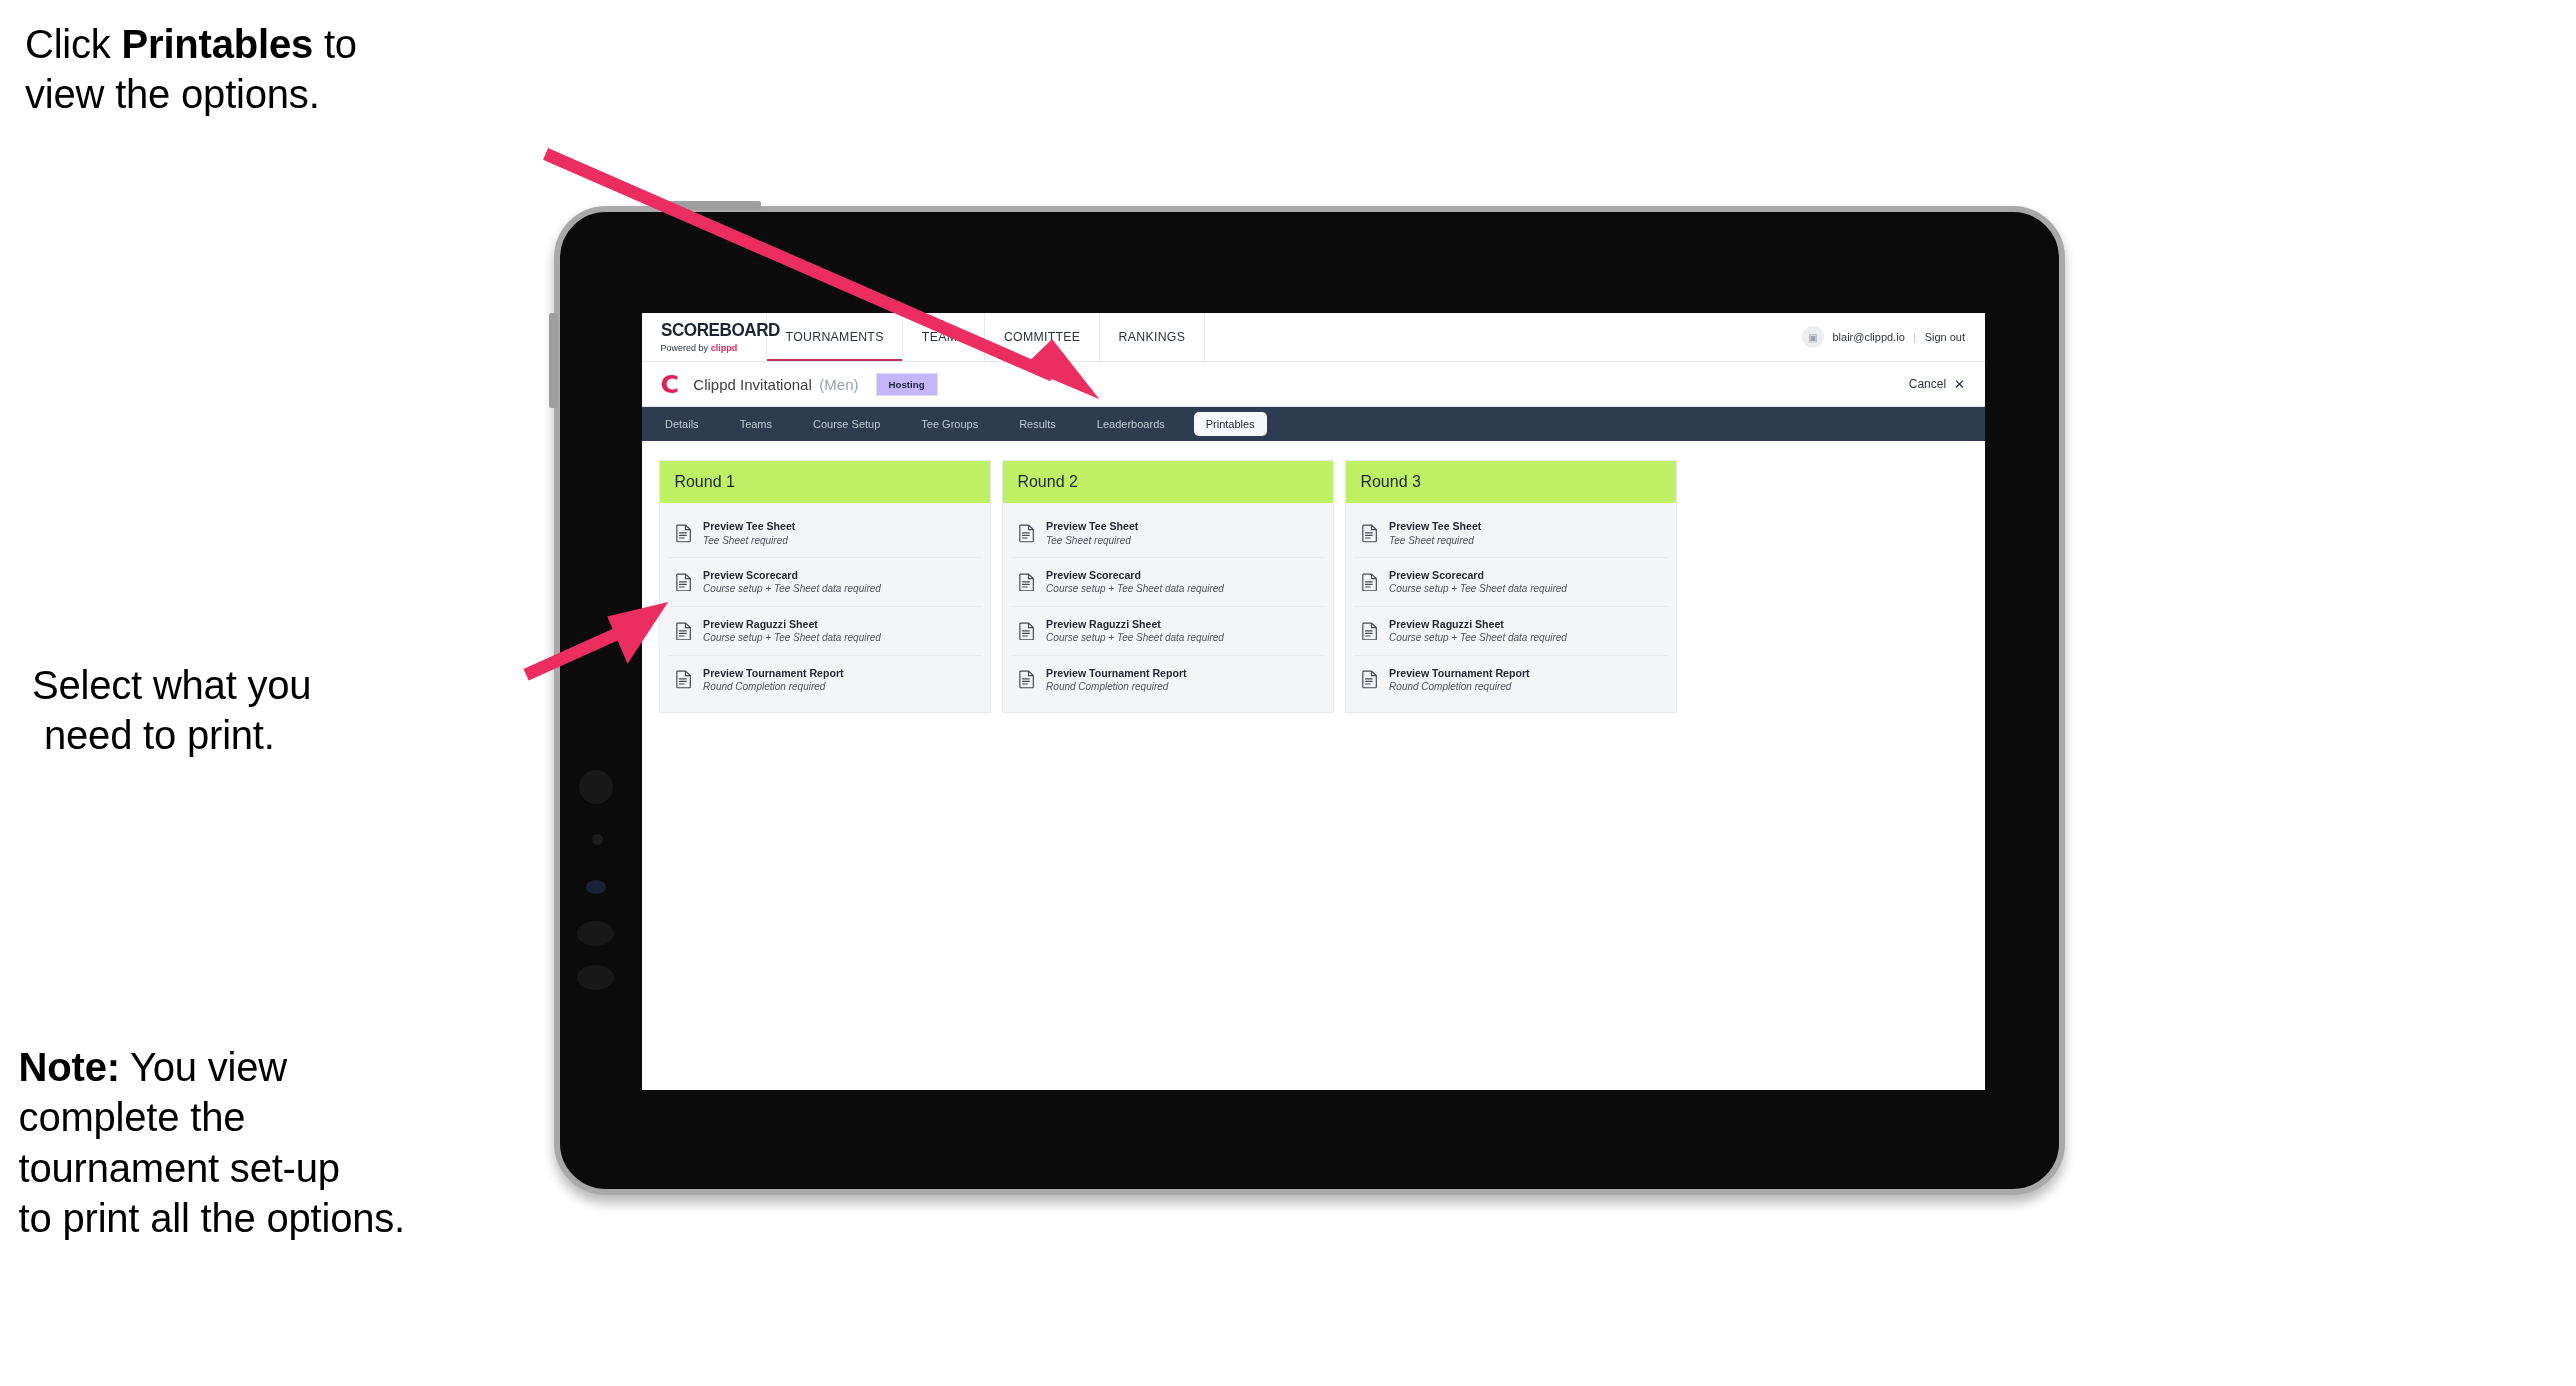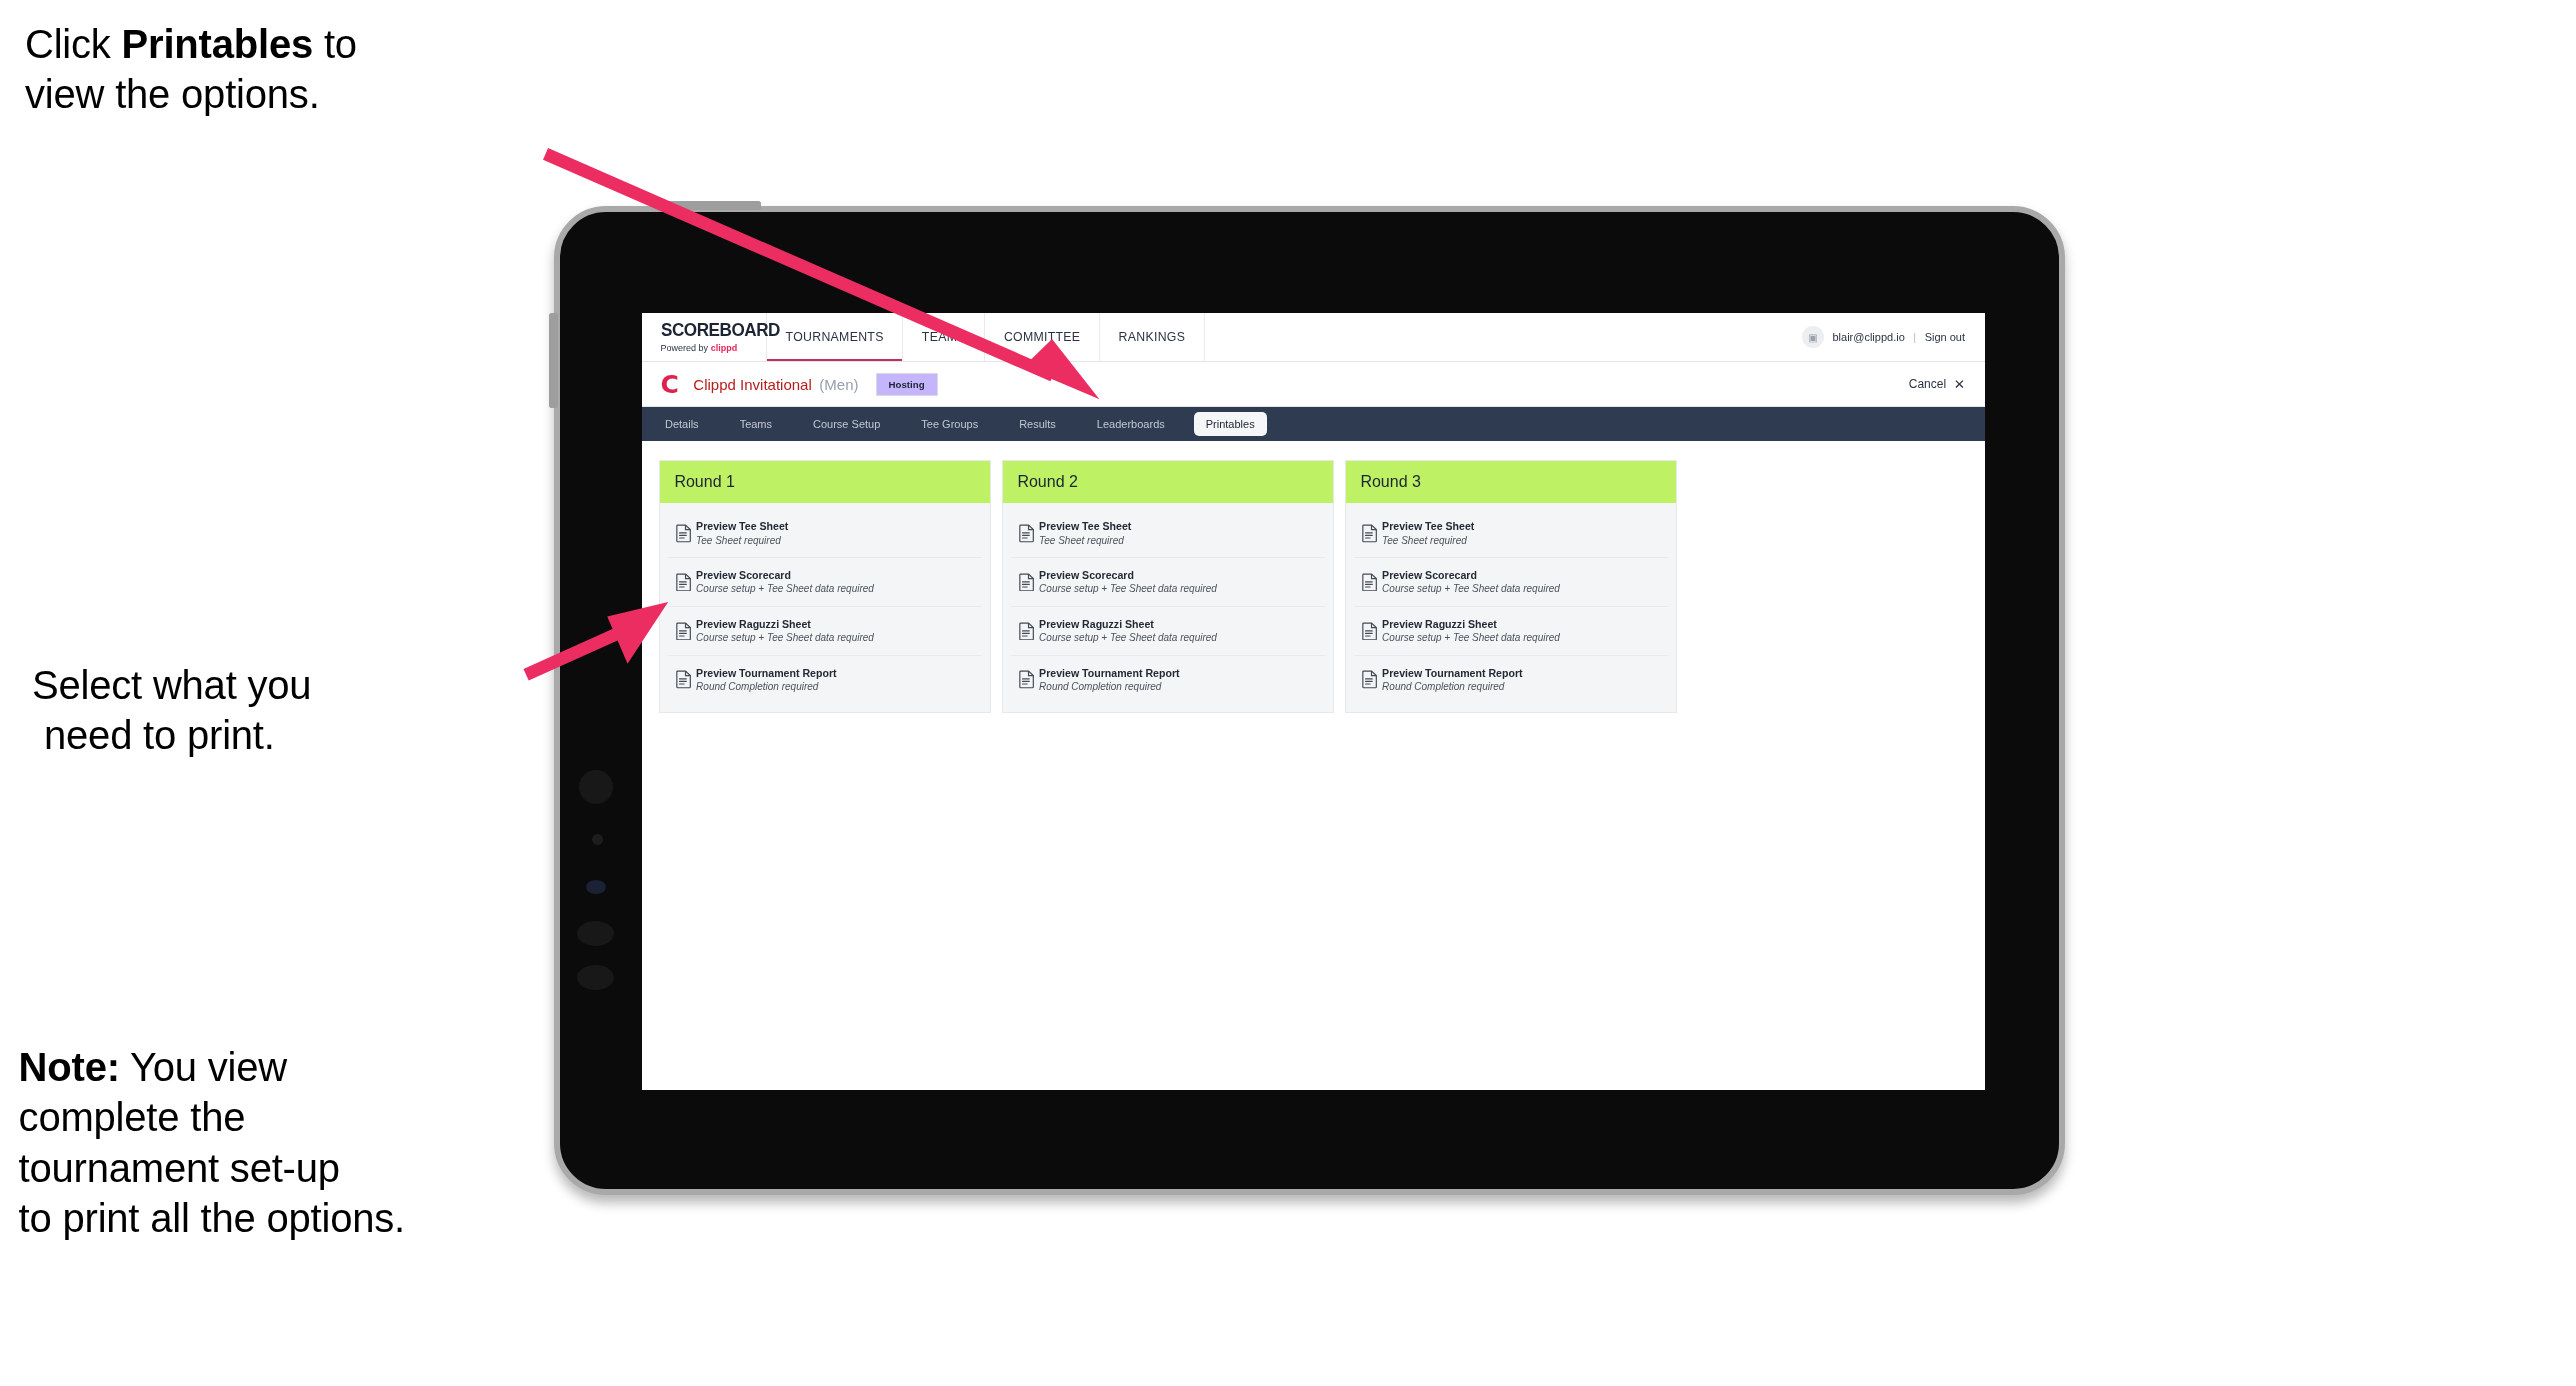--- a/index.html
+++ b/index.html
@@ -124,21 +124,21 @@
     display: flex; align-items: center;
     padding: 0 20px 0 18.6px;
     border-bottom: 0.8px solid #e3e5e8;
     background: #ffffff;
   }
   #clippd-c {
     font-size: 25px; font-weight: bold; color: #e0214f;
     line-height: 1; margin-right: 14.4px;
     font-family: "DejaVu Sans", sans-serif;
   }
-  #tname { font-size: 15px; color: #b91c1c; }
+  #tname { font-size: 15px; color: #404040; }
   #tgender { font-size: 15px; color: #98a0ad; margin-left: 7.6px; }
   #hosting {
     margin-left: 17px;
     font-size: 9.7px; font-weight: bold; color: #1d2433;
     border: 0.8px solid #d8dbe0;
     padding: 5px 12px;
     background: #c4b5fd;
   }
   #tbar-spacer { flex: 1; }
   #cancel {
@@ -187,21 +187,21 @@
     font-size: 16px;
     color: #1d2433;
     background: #bef264;
   }
   .round-body {
     background: #f4f5f6;
     padding: 6.8px 7.6px 8.5px 7.6px;
   }
   .p-item {
     display: flex; align-items: center;
-    gap: 4px;
+    gap: 11px;
     padding: 10px 8.5px;
     border-bottom: 0.8px solid #e9eaec;
     cursor: pointer;
   }
   .p-item:last-child { border-bottom: none; }
   .p-icon { width: 16px; height: 18.6px; flex: 0 0 auto; }
   .p-title { font-size: 10.6px; font-weight: bold; color: #232a36; line-height: 1.35; }
   .p-sub { font-size: 10px; font-style: italic; color: #4a515c; line-height: 1.35; }
 </style>
 </head>

